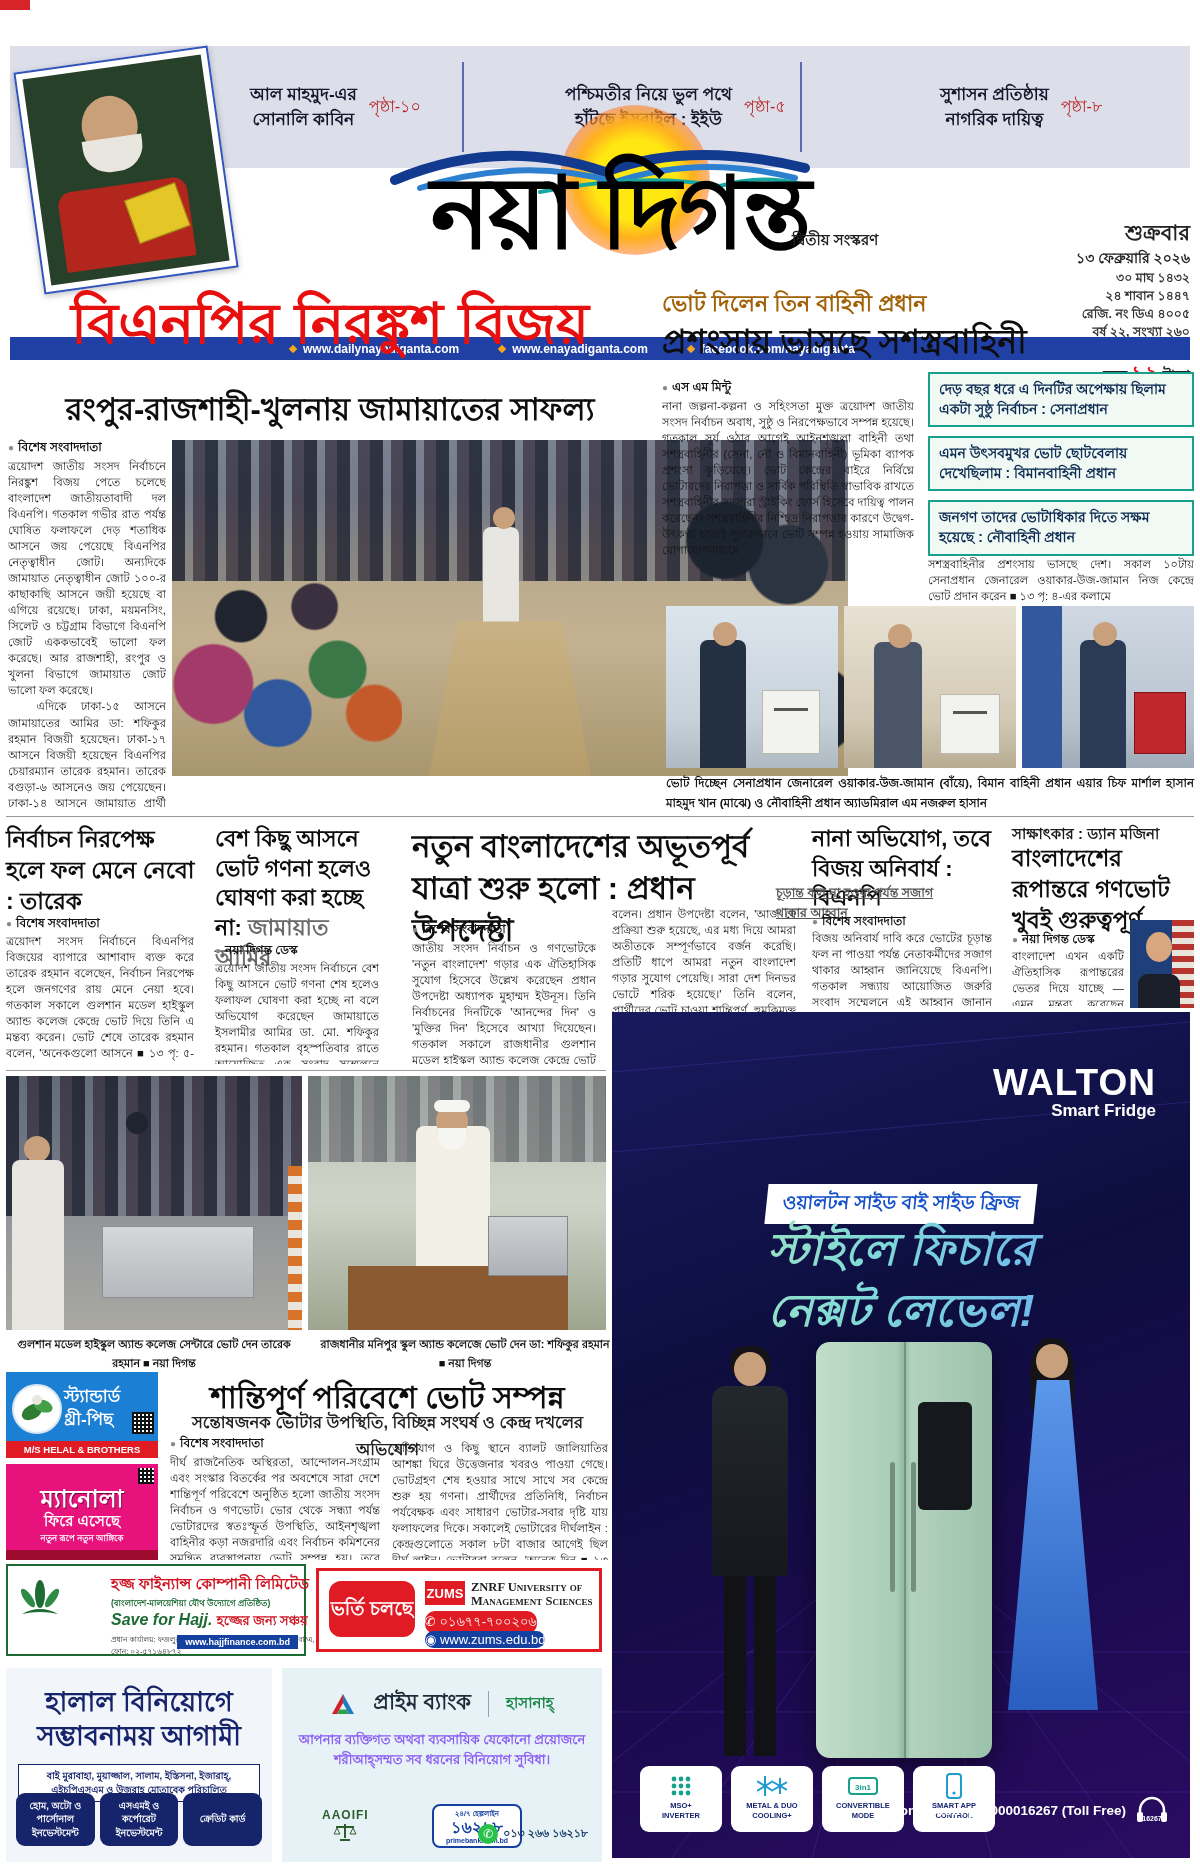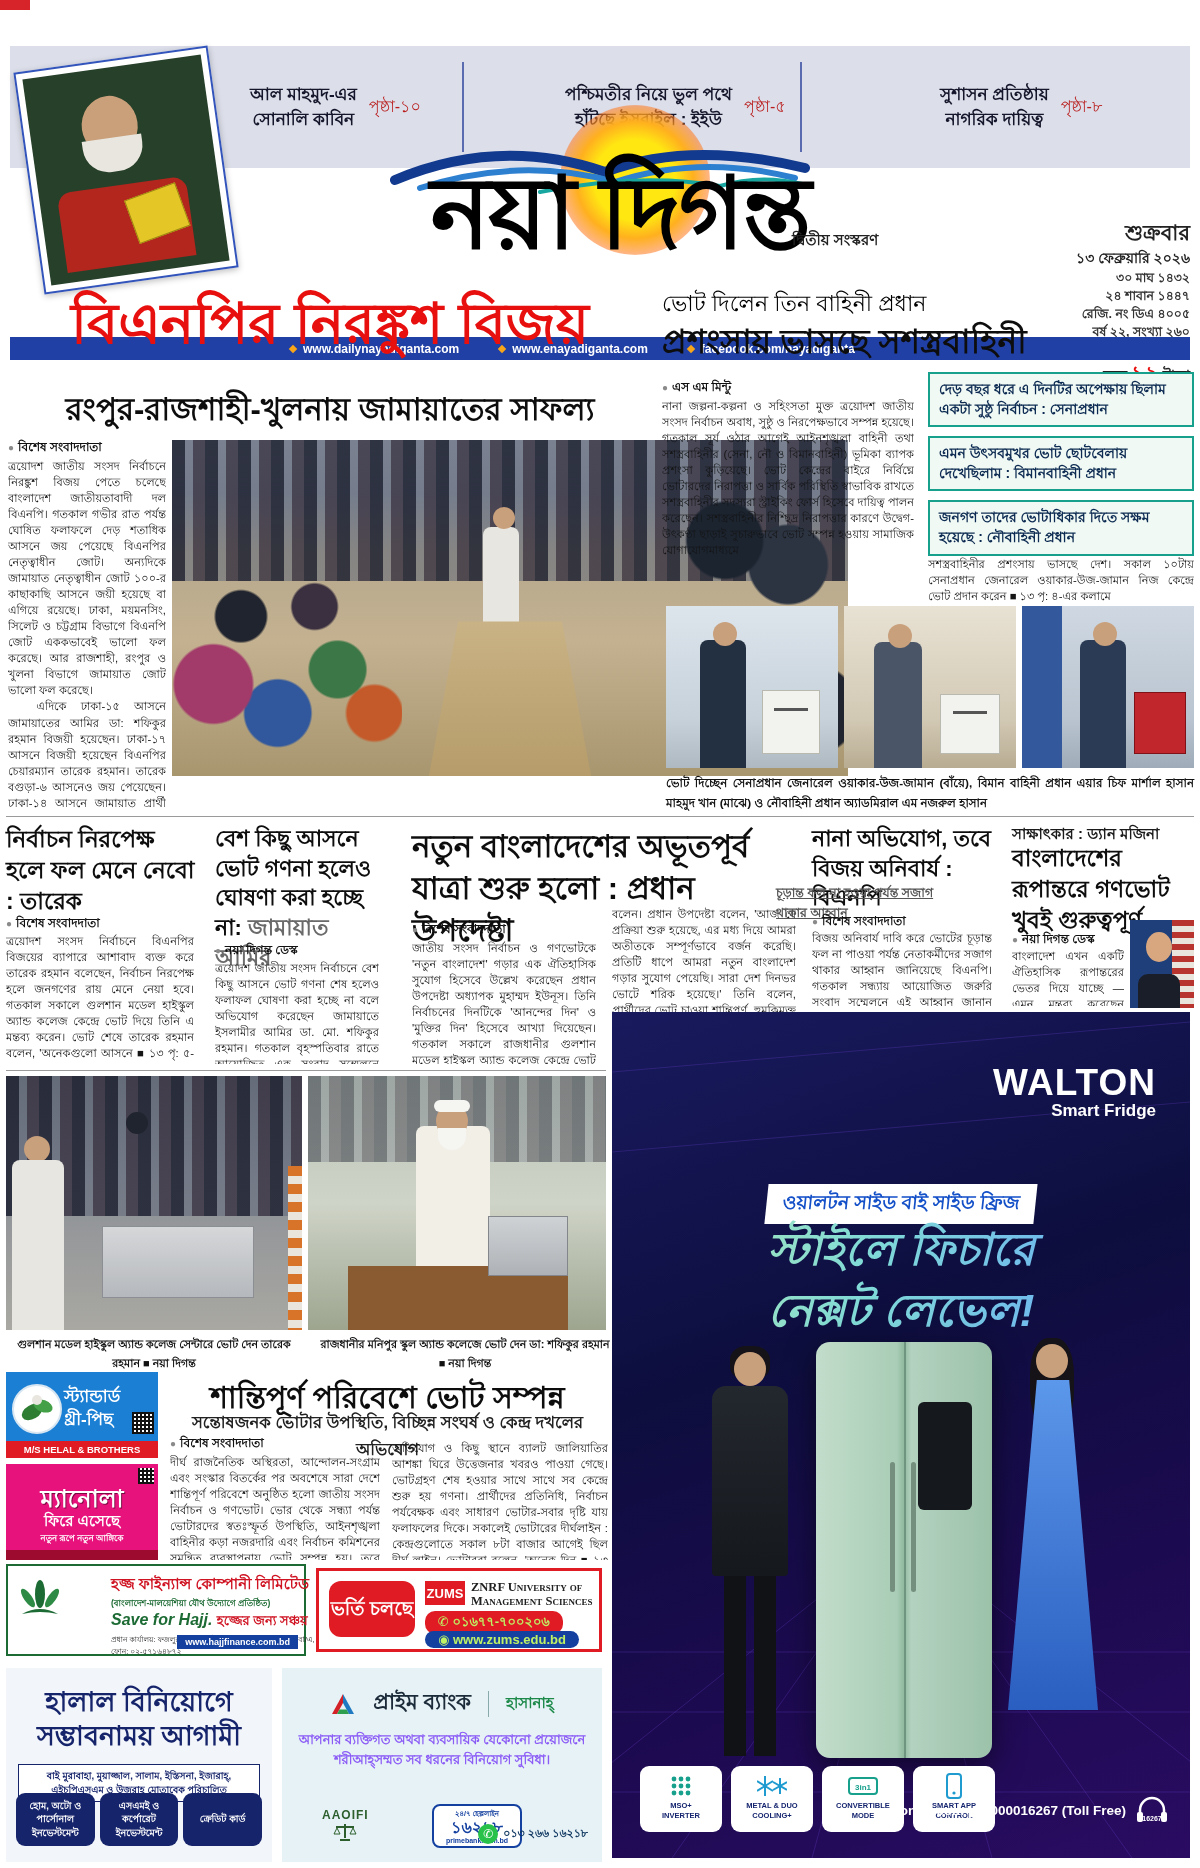--- a/index.html
+++ b/index.html
@@ -35,21 +35,21 @@
   .byline{font-size:12px;font-weight:bold;color:#111;}
   .byline .dot{color:#8a8a8a;font-size:10px;margin-right:4px;}
   .bodytxt{font-size:11.3px;line-height:1.42;text-align:justify;color:#151515;overflow:hidden;}
   .caption{font-size:11.8px;font-weight:bold;color:#111;}
   
   .lead-h{left:0px;top:286px;width:660px;text-align:center;font-size:56px;font-weight:800;color:#e80f0f;line-height:1.35;}
   .lead-sub{left:0px;top:390px;width:660px;text-align:center;font-size:31px;font-weight:800;color:#0d0d0d;line-height:1.3;}
   .lead-photo{left:172px;top:440px;width:676px;height:336px;}
   .ph{position:absolute;overflow:hidden;background:#b8a888;}
   
-  .kicker{font-size:22px;font-weight:normal;color:#000000;}
+  .kicker{font-size:22px;font-weight:bold;color:#a16207;}
   .forces-h{left:662px;top:316px;width:535px;font-size:33px;font-weight:800;color:#0d0d0d;white-space:nowrap;}
   .qbox{border:2px solid #17a08c;background:#f0f9f4;padding:6px 9px;font-weight:bold;font-size:14px;color:#0d2b52;line-height:1.4;margin-bottom:9px;}
   
   .h2a{font-size:23px;font-weight:800;line-height:1.35;color:#0d0d0d;}
   .h2b{font-size:22px;font-weight:800;line-height:1.35;color:#0d0d0d;}
   .h2c{font-size:31px;font-weight:800;line-height:1.35;color:#0d0d0d;}
   .suffix-gray{color:#6a6a6a;font-weight:bold;}
   .deck{font-size:12.5px;font-weight:bold;color:#555;}
   .rule{background:#9a9a9a;height:1px;}
   
@@ -70,21 +70,21 @@
   .ad-hajj .title{color:#cf1322;font-weight:800;font-size:15px;}
   .ad-hajj .sub{color:#1d6b34;font-size:8.5px;font-weight:bold;}
   .ad-hajj .sl-en{color:#1d6b34;font-weight:800;font-size:16px;font-style:italic;}
   .ad-hajj .sl-bn{color:#cf1322;font-weight:800;font-size:13px;}
   .ad-hajj .addr{font-size:7.5px;color:#222;margin-top:2px;}
   .ad-hajj .web{position:absolute;right:6px;bottom:5px;background:#1440a0;color:#fff;font-size:9px;font-weight:bold;padding:2px 8px;}
   .ad-zums{left:316px;top:1568px;width:286px;height:84px;background:#fff;border:3px solid #e01b24;box-sizing:border-box;}
   .zbadge{position:absolute;left:10px;top:10px;width:86px;height:56px;background:#e01b24;border-radius:12px;color:#fff;font-size:19px;font-weight:800;display:flex;align-items:center;justify-content:center;text-align:center;line-height:1.2;}
   .zlogo{position:absolute;left:106px;top:10px;width:40px;height:24px;background:#e01b24;color:#fff;font-weight:800;font-size:13px;display:flex;align-items:center;justify-content:center;}
   .zuni{position:absolute;left:152px;top:9px;font-family:"Liberation Serif","DejaVu Serif",serif;font-size:12.5px;color:#222;line-height:1.15;font-variant:small-caps;font-weight:bold;}
-  .zrow{position:absolute;left:106px;font-size:13px;font-weight:700;color:#bef264;background:#e01b24;border-radius:10px;padding:1px 13px;}
+  .zrow{position:absolute;left:106px;font-size:13px;font-weight:400;color:#ffffff;background:#e01b24;border-radius:10px;padding:1px 0;}
   .ad-halal{left:6px;top:1668px;width:266px;height:194px;background:#f2f5fa;color:#16246b;text-align:center;}
   .ad-halal .t1{font-size:27px;font-weight:800;margin-top:18px;line-height:1.25;}
   .ad-halal .modes{margin:10px auto 0;width:228px;border:1px solid #16246b;font-size:9.5px;font-weight:bold;padding:4px 6px;line-height:1.5;background:#fff;}
   .hpills{position:absolute;left:10px;bottom:16px;width:246px;display:flex;gap:5px;}
   .hpill{background:#16246b;color:#fff;border-radius:9px;font-size:9.5px;font-weight:bold;padding:6px 4px;flex:1;line-height:1.45;display:flex;align-items:center;justify-content:center;text-align:center;}
   .ad-prime{left:282px;top:1668px;width:320px;height:194px;background:#e7f2f6;}
   .prow{position:absolute;left:0;top:18px;width:100%;display:flex;align-items:center;justify-content:center;gap:17px;}
   .pname{font-size:21px;font-weight:800;color:#1c2b39;}
   .pdiv{width:1px;height:26px;background:#8aa;}
   .phas{font-size:15px;font-weight:800;color:#1d8a4a;}

